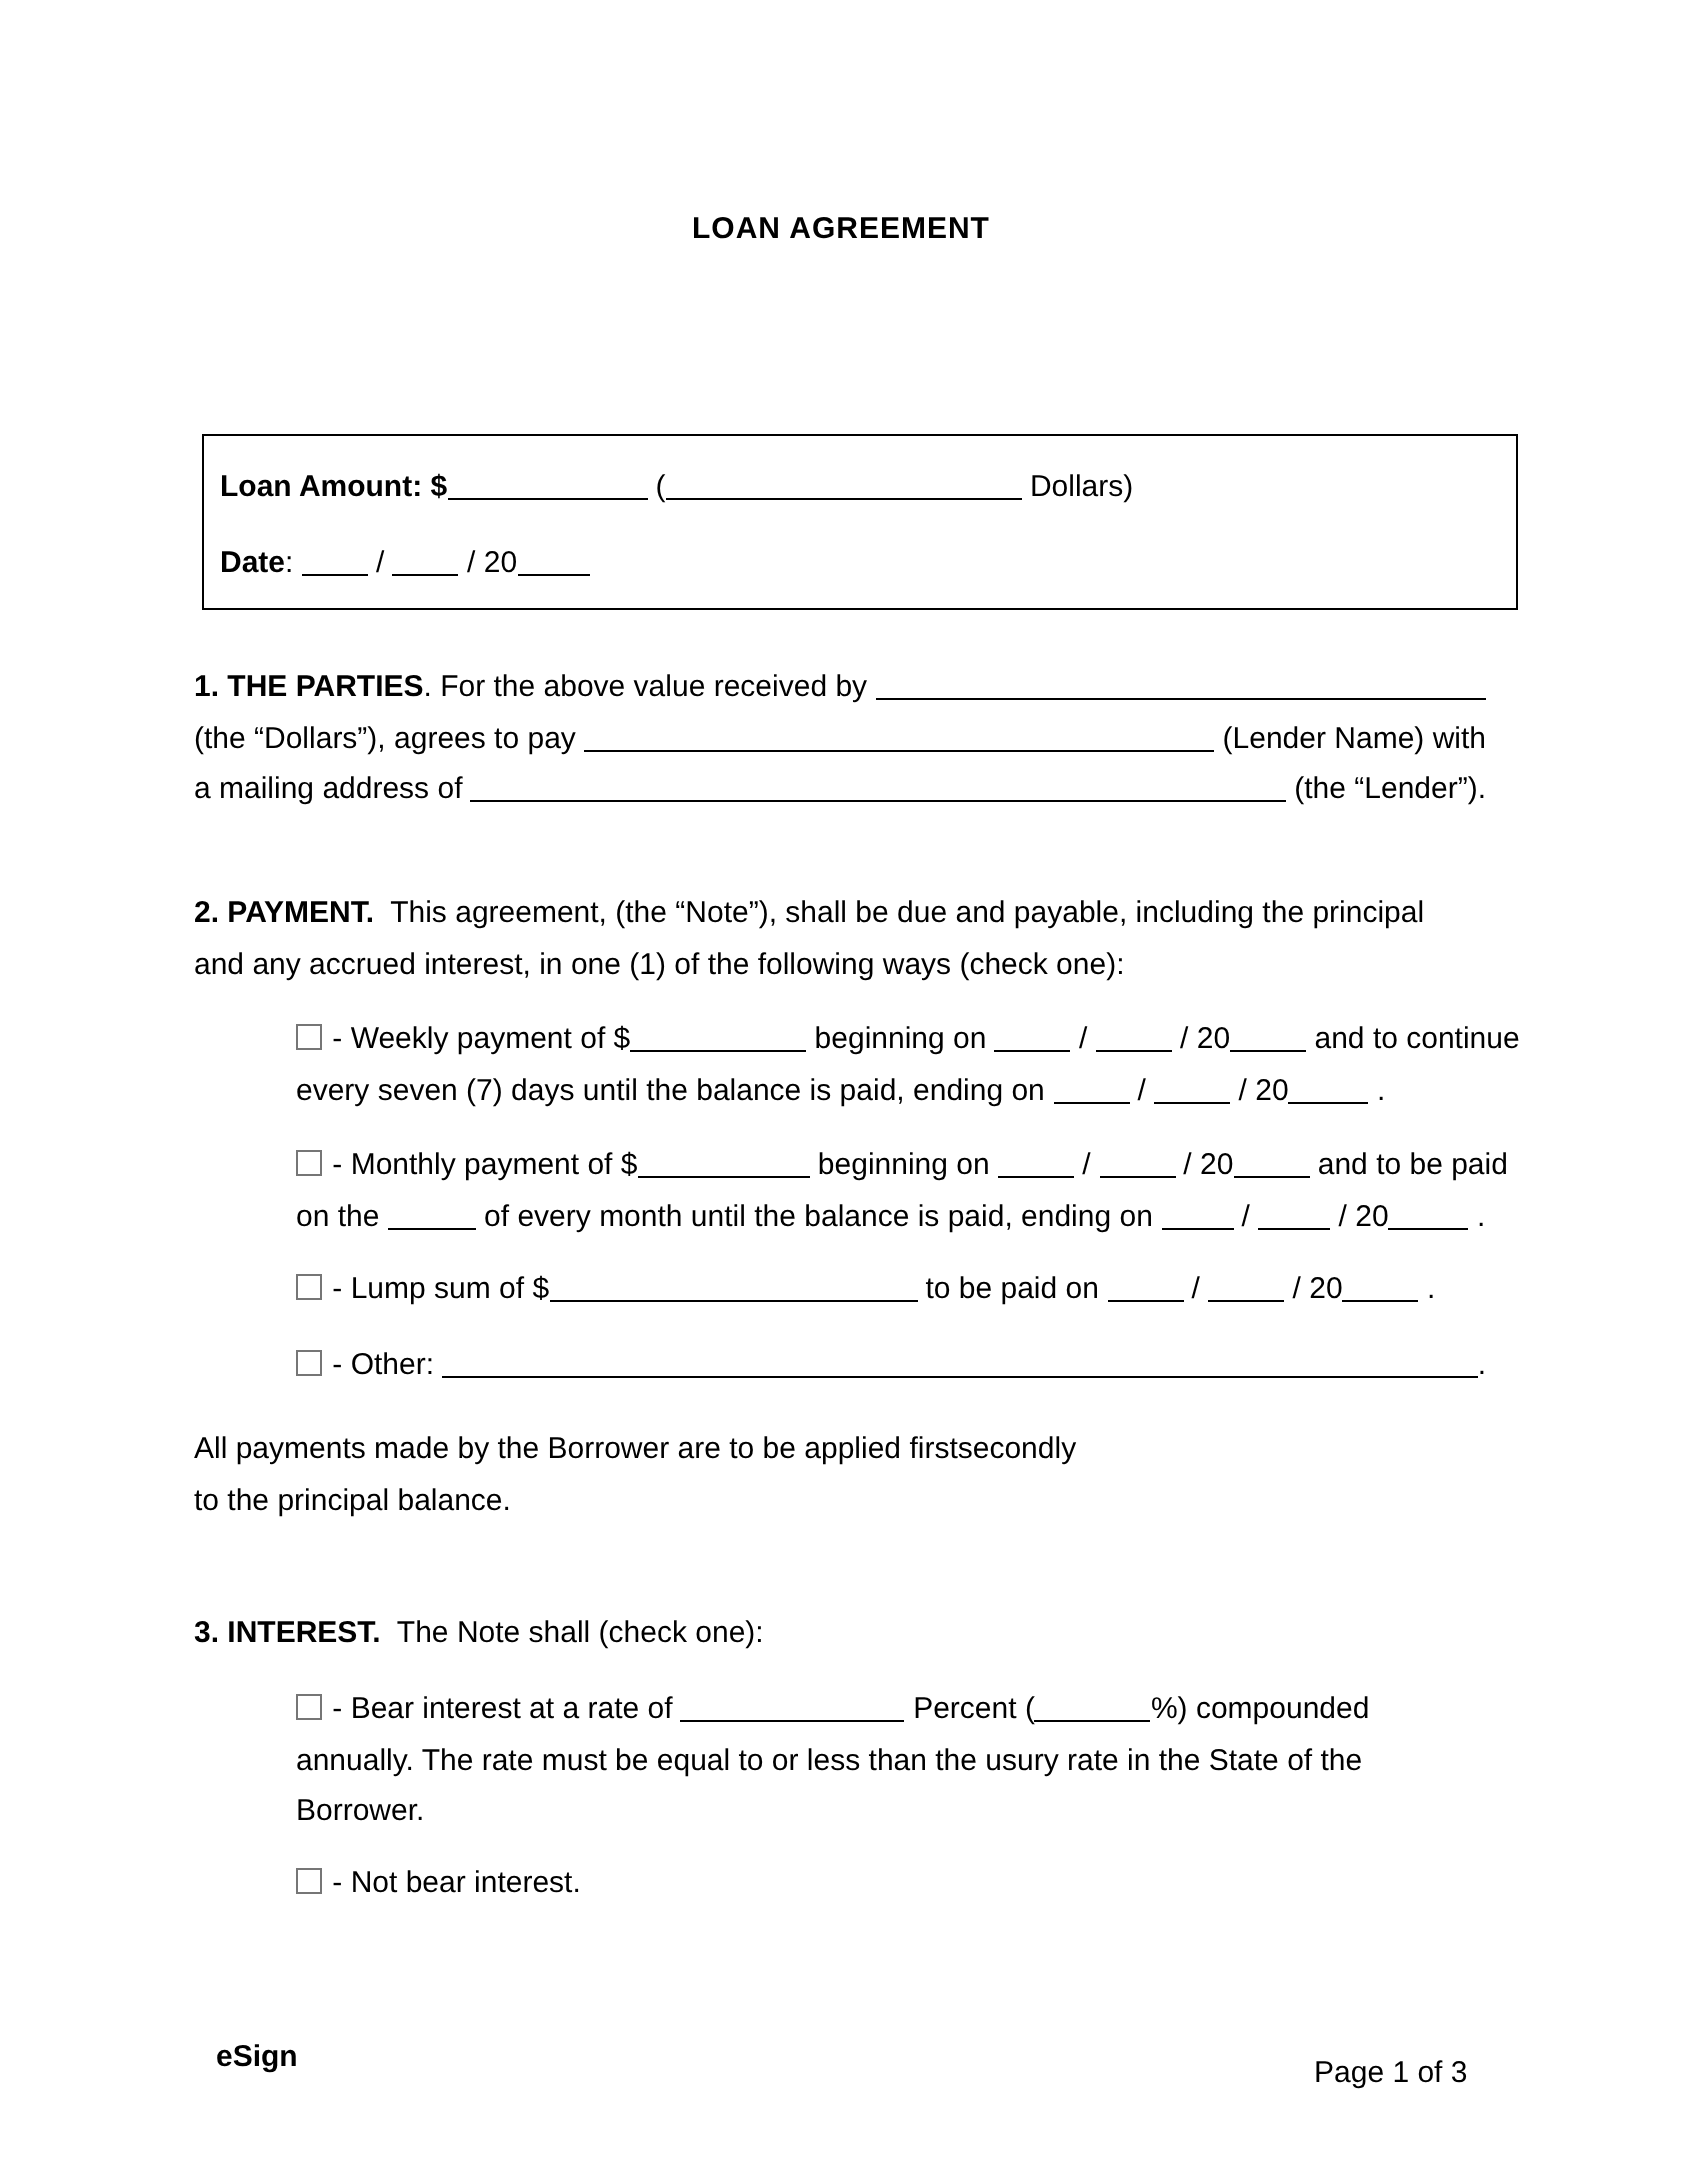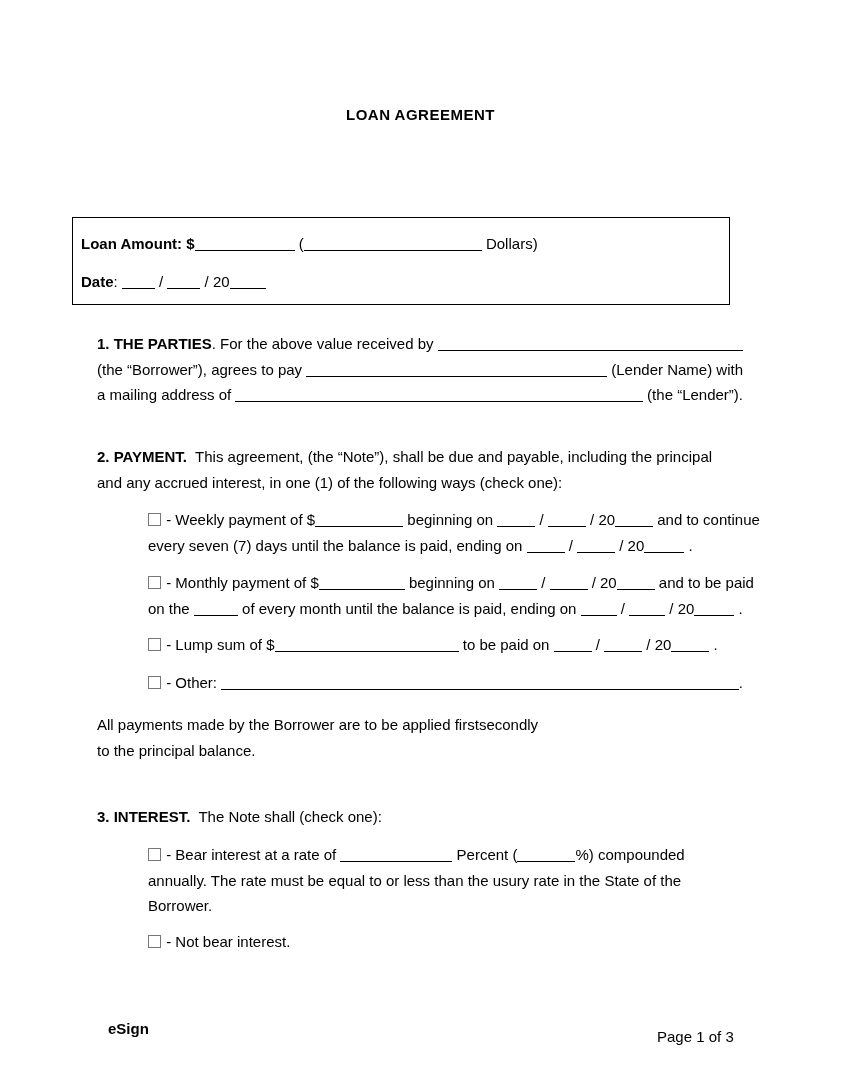--- a/index.html
+++ b/index.html
@@ -30,27 +30,27 @@
   .boxed .line{margin-bottom:12px;}
   .title .line{line-height:36px;letter-spacing:0.5px;}
 </style>
 </head>
 <body>
 
 <div id="doc">
     <div class="block title" style="top: 97px; left: 0px; width: 841px; font-size: 30px;">
       <div class="line center"><span class="t b">LOAN AGREEMENT</span></div>
     </div>
-    <div class="block boxed" style="top: 217px; left: 72px; width: 658px; height: 88px;">
+    <div class="block boxed" style="top: 217px; left: 101px; width: 658px; height: 88px;">
       <div class="line"><span class="t b">Loan Amount: $</span><span class="blank" style="width: 100px;"></span><span class="t"> (</span><span class="blank" style="width: 178px;"></span><span class="t"> Dollars)</span></div>
       <div class="line"><span class="t b">Date</span><span class="t">: </span><span class="blank" style="width: 33px;"></span><span class="t"> / </span><span class="blank" style="width: 33px;"></span><span class="t"> / 20</span><span class="blank" style="width: 36px;"></span></div>
     </div>
     <div class="block" style="top: 331px; left: 97px; width: 646px;">
       <div class="line"><span class="t b">1. THE PARTIES</span><span class="t">. For the above value received by </span><span class="blank fill"></span></div>
-      <div class="line"><span class="t">(the “Borrower”), agrees to pay </span><span class="blank fill"></span><span class="t"> (Lender Name) with</span></div>
+      <div class="line"><span class="t">(the “Dollars”), agrees to pay </span><span class="blank fill"></span><span class="t"> (Lender Name) with</span></div>
       <div class="line"><span class="t">a mailing address of </span><span class="blank fill"></span><span class="t"> (the “Lender”).</span></div>
     </div>
     <div class="block" style="top: 444px; left: 97px; width: 646px;">
       <div class="line"><span class="t b">2. PAYMENT.</span><span class="t">  This agreement, (the “Note”), shall be due and payable, including the principal</span></div>
       <div class="line"><span class="t">and any accrued interest, in one (1) of the following ways (check one):</span></div>
     </div>
     <div class="block" style="top: 507px; left: 148px; width: 595px;">
       <div class="line"><span class="checkbox"></span><span class="t"> - Weekly payment of $</span><span class="blank" style="width: 88px;"></span><span class="t"> beginning on </span><span class="blank" style="width: 38px;"></span><span class="t"> / </span><span class="blank" style="width: 38px;"></span><span class="t"> / 20</span><span class="blank" style="width: 38px;"></span><span class="t"> and to continue</span></div>
       <div class="line"><span class="t">every seven (7) days until the balance is paid, ending on </span><span class="blank" style="width: 38px;"></span><span class="t"> / </span><span class="blank" style="width: 38px;"></span><span class="t"> / 20</span><span class="blank" style="width: 40px;"></span><span class="t"> .</span></div>
     </div>

